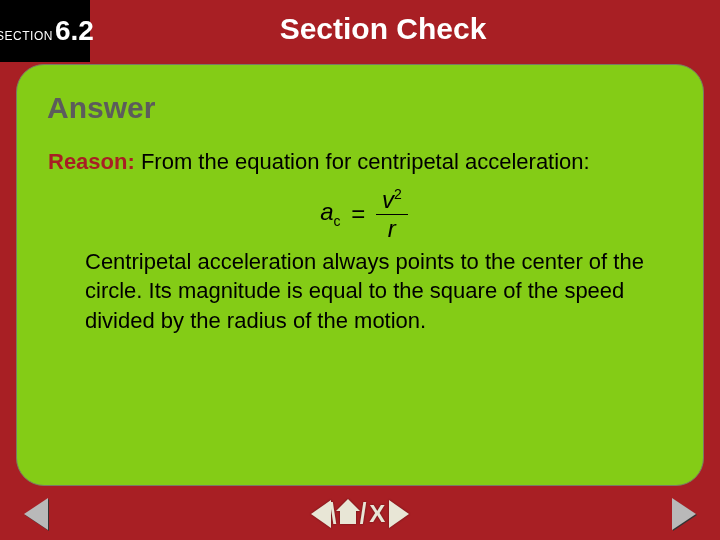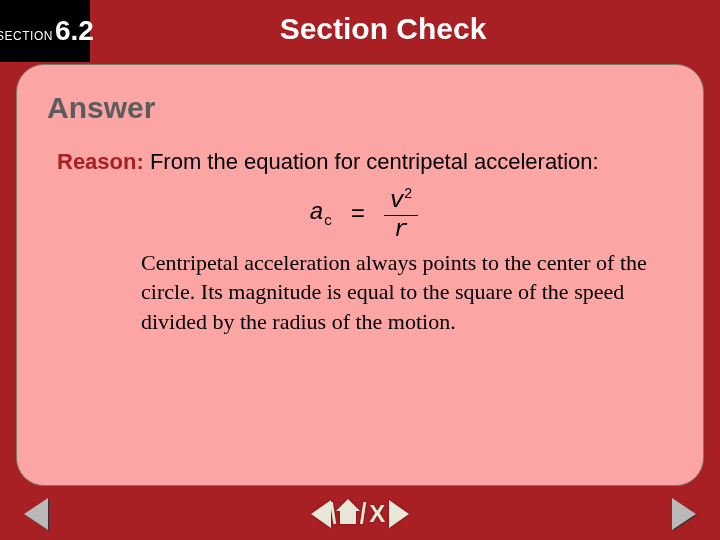--- a/index.html
+++ b/index.html
@@ -51,65 +51,64 @@
     font-weight: bold;
     padding-top: 12px;
     padding-right: 44px;
   }
   .panel {
     position: absolute;
     top: 64px;
     left: 16px;
     right: 16px;
     bottom: 54px;
-    background: #fca5a5;
+    background: #84cc16;
     border-radius: 28px;
     border: 1px solid #7a7a66;
     padding: 26px 22px 20px 30px;
   }
   .answer {
     color: #5c5c5c;
     font-size: 30px;
     font-weight: bold;
     margin-bottom: 22px;
   }
   .reason-line {
     font-size: 22px;
     line-height: 1.35;
-    margin-left: 10px;
+    margin-left: 1px;
   }
   .reason-label {
     color: #a81f24;
     font-weight: bold;
   }
   .equation {
     text-align: center;
     margin: 10px 0 6px 0;
-    font-family: Liberation Mono, monospace;
+    font-family: Liberation Sans, sans-serif;
     font-style: italic;
     font-size: 24px;
   }
   .equation .lhs { display:inline-block; vertical-align: middle; }
   .equation .sub { font-size: 14px; vertical-align: sub; font-style: normal; }
   .equation .sup { font-size: 14px; vertical-align: super; font-style: normal; }
   .equation .eq { font-style: normal; margin: 0 4px; vertical-align: middle;}
   .equation .frac {
     display: inline-block;
     vertical-align: middle;
     text-align: center;
     line-height: 1;
   }
   .equation .frac .num { display:block; border-bottom: 1.5px solid #000; padding: 0 6px 2px 6px; }
   .equation .frac .den { display:block; padding-top: 2px; }
   .explain {
     font-size: 22px;
     line-height: 1.35;
-    margin-left: 94px;
+    margin-left: 38px;
     margin-right: 20px;
-    font-family: Liberation Serif, serif;
   }
   .footer {
     position: absolute;
     left: 0; right: 0; bottom: 0;
     height: 52px;
     display: flex;
     align-items: center;
     justify-content: center;
     gap: 10px;
   }

